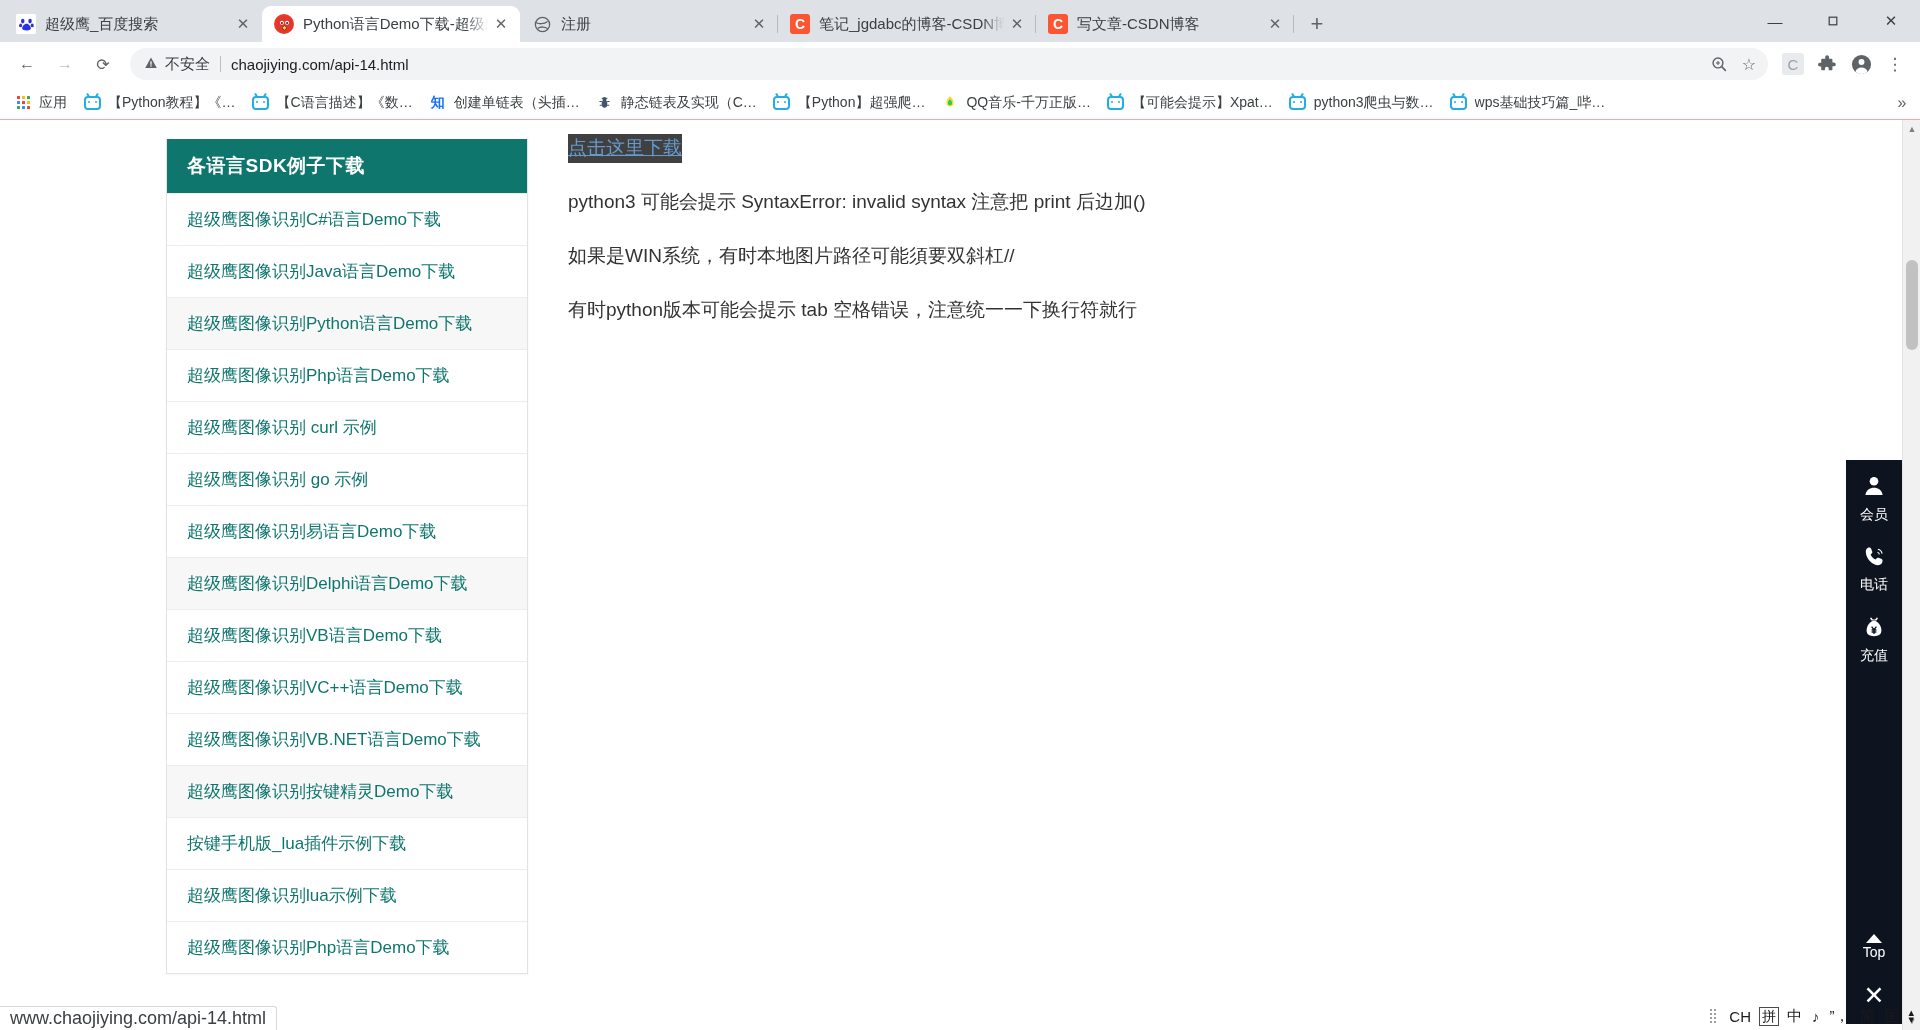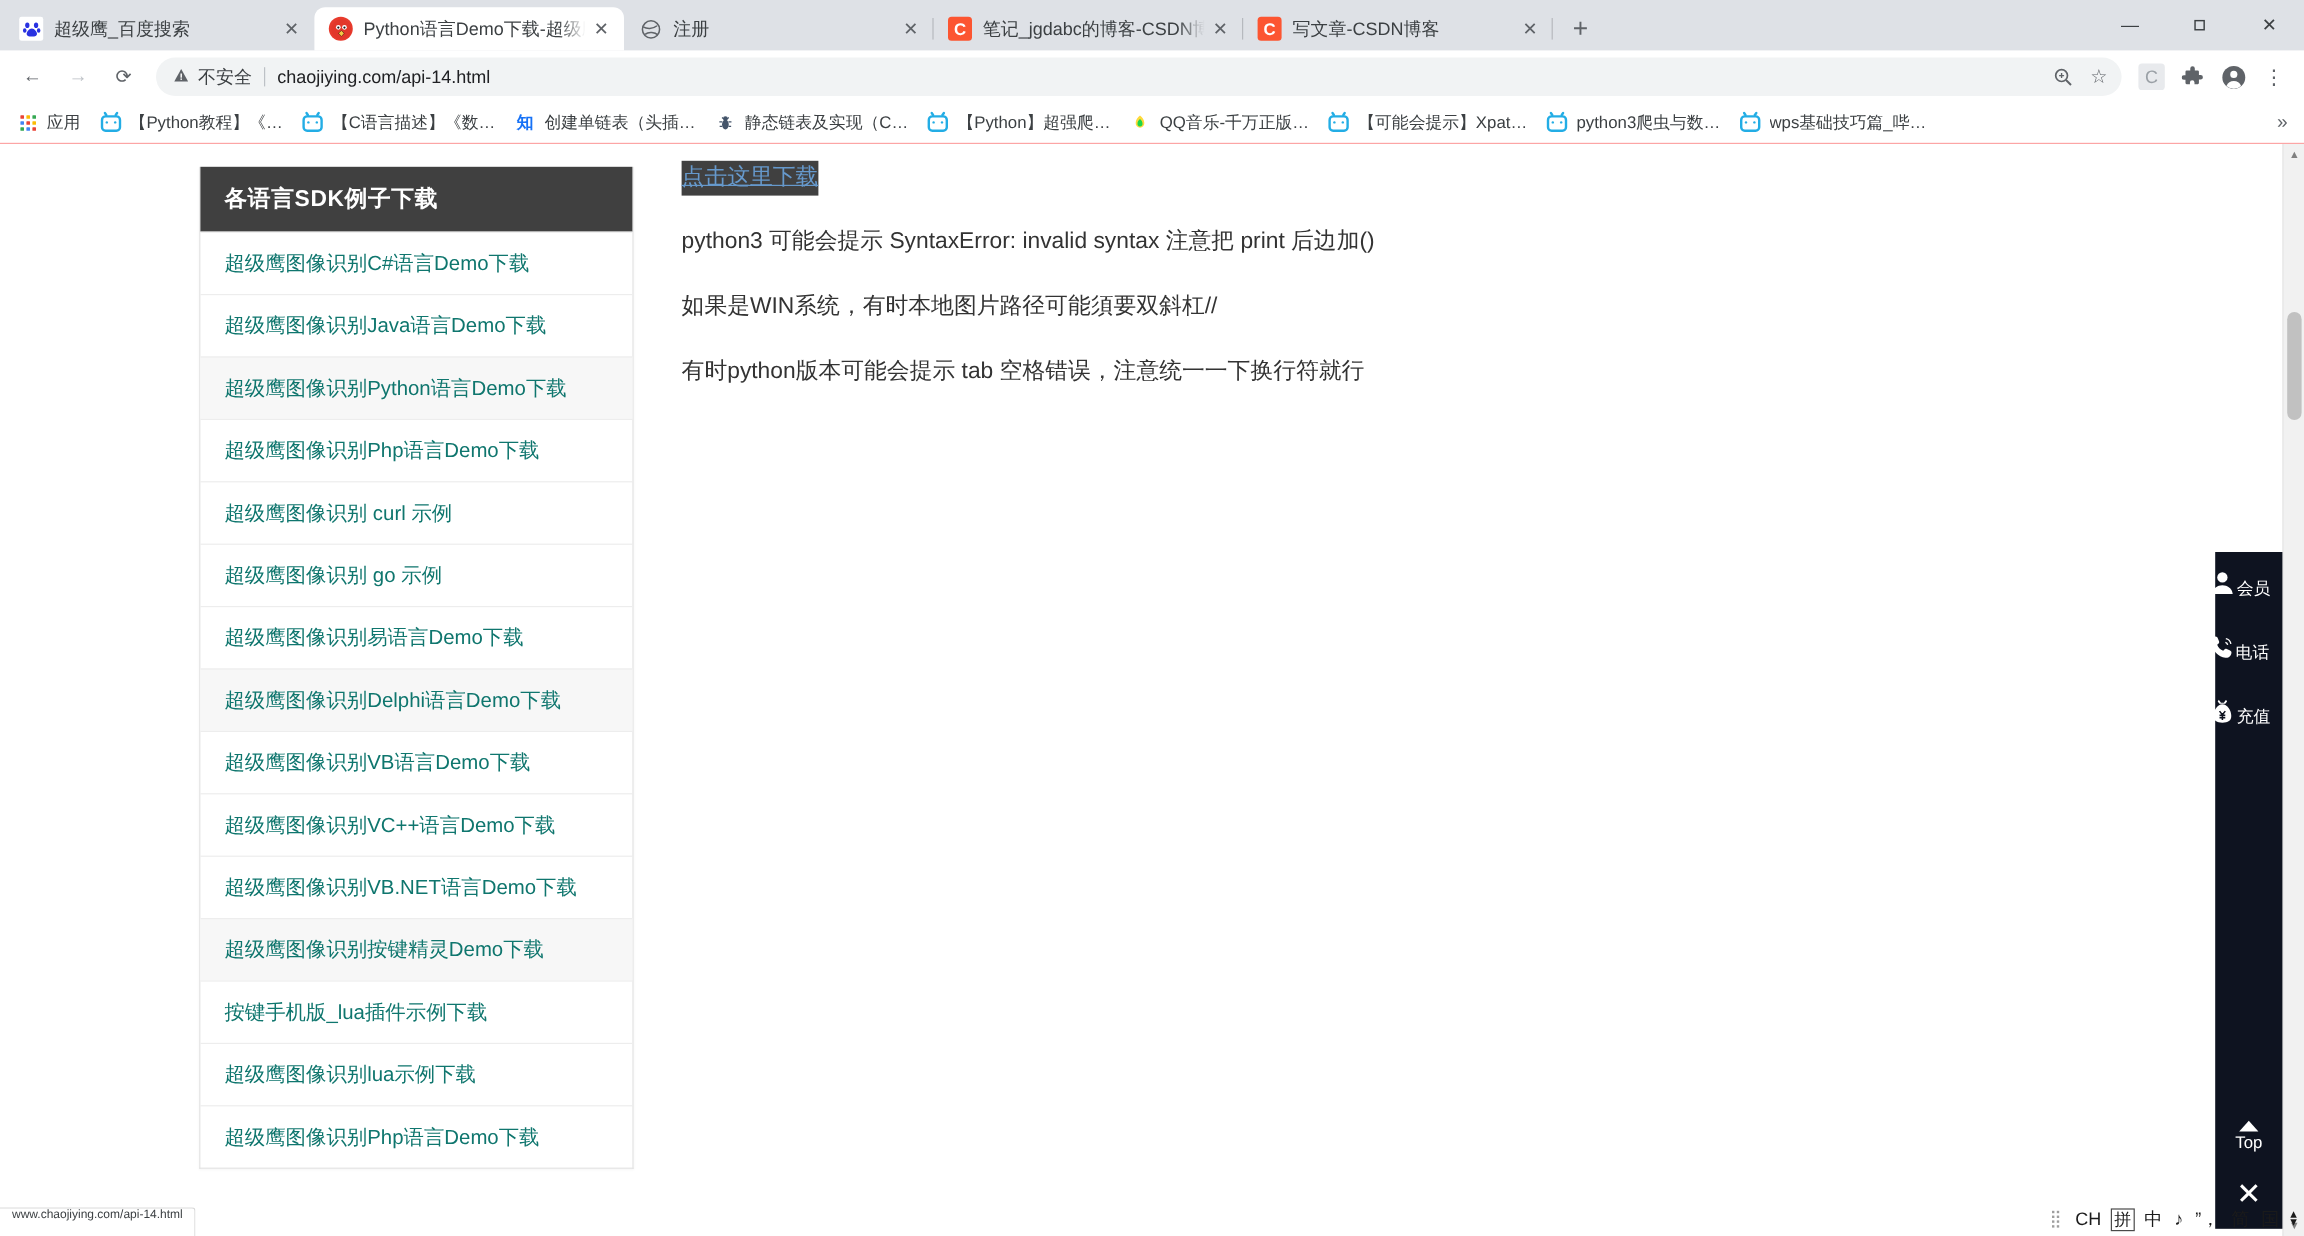--- a/index.html
+++ b/index.html
@@ -160,21 +160,21 @@
   }
 
   
   .sdk-panel {
     position: absolute; left: 166px; top: 19px; width: 362px;
     background: #fff;
     border: 1px solid #e3e3e3; border-top: none;
     box-shadow: 0 1px 2px rgba(0,0,0,.04);
   }
   .sdk-head {
-    background: #404040; color: #ffffff;
+    background: #0f766e; color: #ffffff;
     font-size: 19px; font-weight: bold;
     padding: 14px 0 14px 20px; letter-spacing: .5px;
   }
   .sdk-item {
     font-size: 17px; color: #0f766e;
     padding: 14px 0 14px 20px;
     border-top: 1px solid #ededed;
     white-space: nowrap;
   }
   .sdk-item.shaded { background: #f7f7f7; }
@@ -209,39 +209,39 @@
 
   
   .rail {
     position: absolute; right: 18px; top: 340px; width: 56px;
     background: #0e1320; color: #ffffff;
     display: flex; flex-direction: column; align-items: center;
     padding: 14px 0 6px 0;
     bottom: 6px;
   }
   .rail-item {
-    width: 68px; display: flex; flex-direction: row; align-items: center;
+    width: 68px; display: flex; flex-direction: column; align-items: center;
     margin-bottom: 22px;
   }
   .rail-glyph { font-size: 22px; line-height: 1; margin-bottom: 4px; }
   .rail-label { font-size: 14px; line-height: 1.2; }
   .rail-spacer { flex: 1 1 auto; }
   .rail-top { width: 56px; display: flex; flex-direction: column; align-items: center; margin-bottom: 22px; }
   .rail-top .tri {
     width: 0; height: 0; border-left: 8px solid transparent; border-right: 8px solid transparent;
     border-bottom: 9px solid #ffffff; margin-bottom: 1px;
   }
   .rail-close { font-size: 25px; line-height: 1; padding-bottom: 10px; color: #ffffff; }
 
   
   .statusbar {
     position: absolute; left: 0; bottom: 0; height: 24px;
     background: #ffffff; border-top: 1px solid #d8d8d8; border-right: 1px solid #d8d8d8;
-    padding: 0 10px; display: flex; align-items: flex-start;
-    font-size: 10px; color: #3c4043;
+    padding: 0 10px; display: flex; align-items: center;
+    font-size: 18px; color: #3c4043;
     border-radius: 0 3px 0 0;
     z-index: 20;
   }
 
   
   .ime {
     position: absolute; right: 6px; bottom: 4px;
     display: flex; align-items: center;
     font-size: 15px; color: #1b1b1b;
     z-index: 25;

